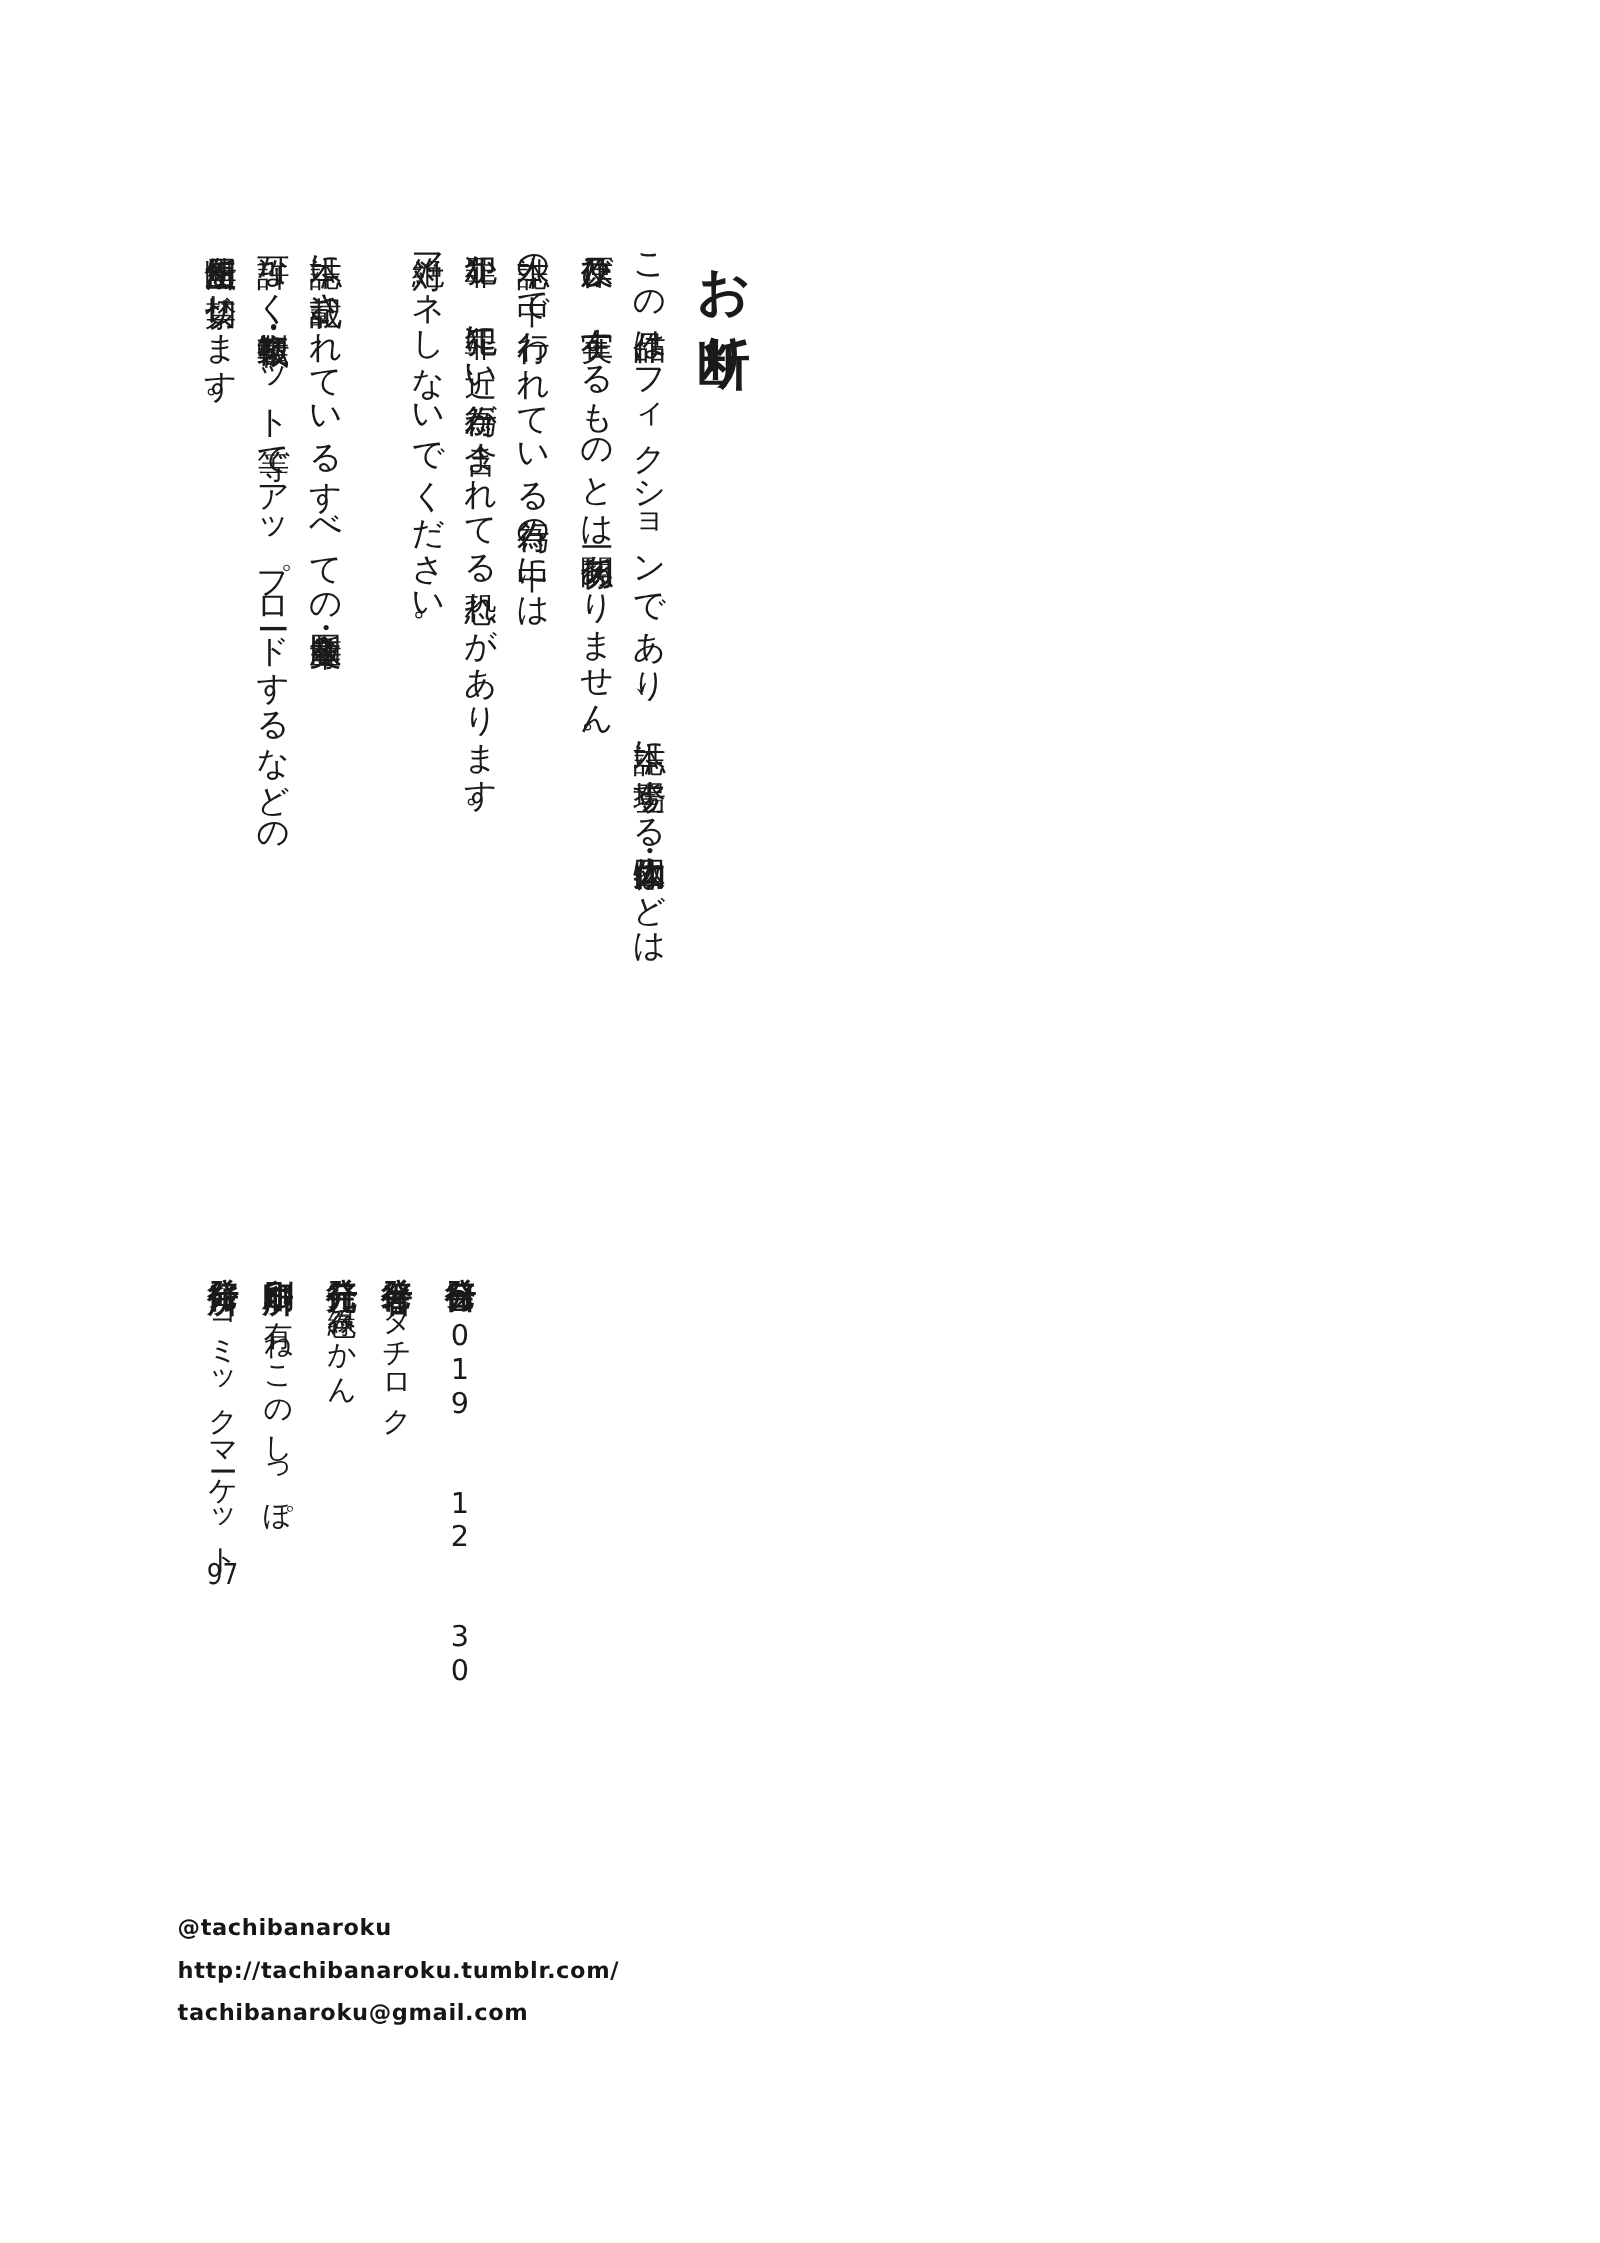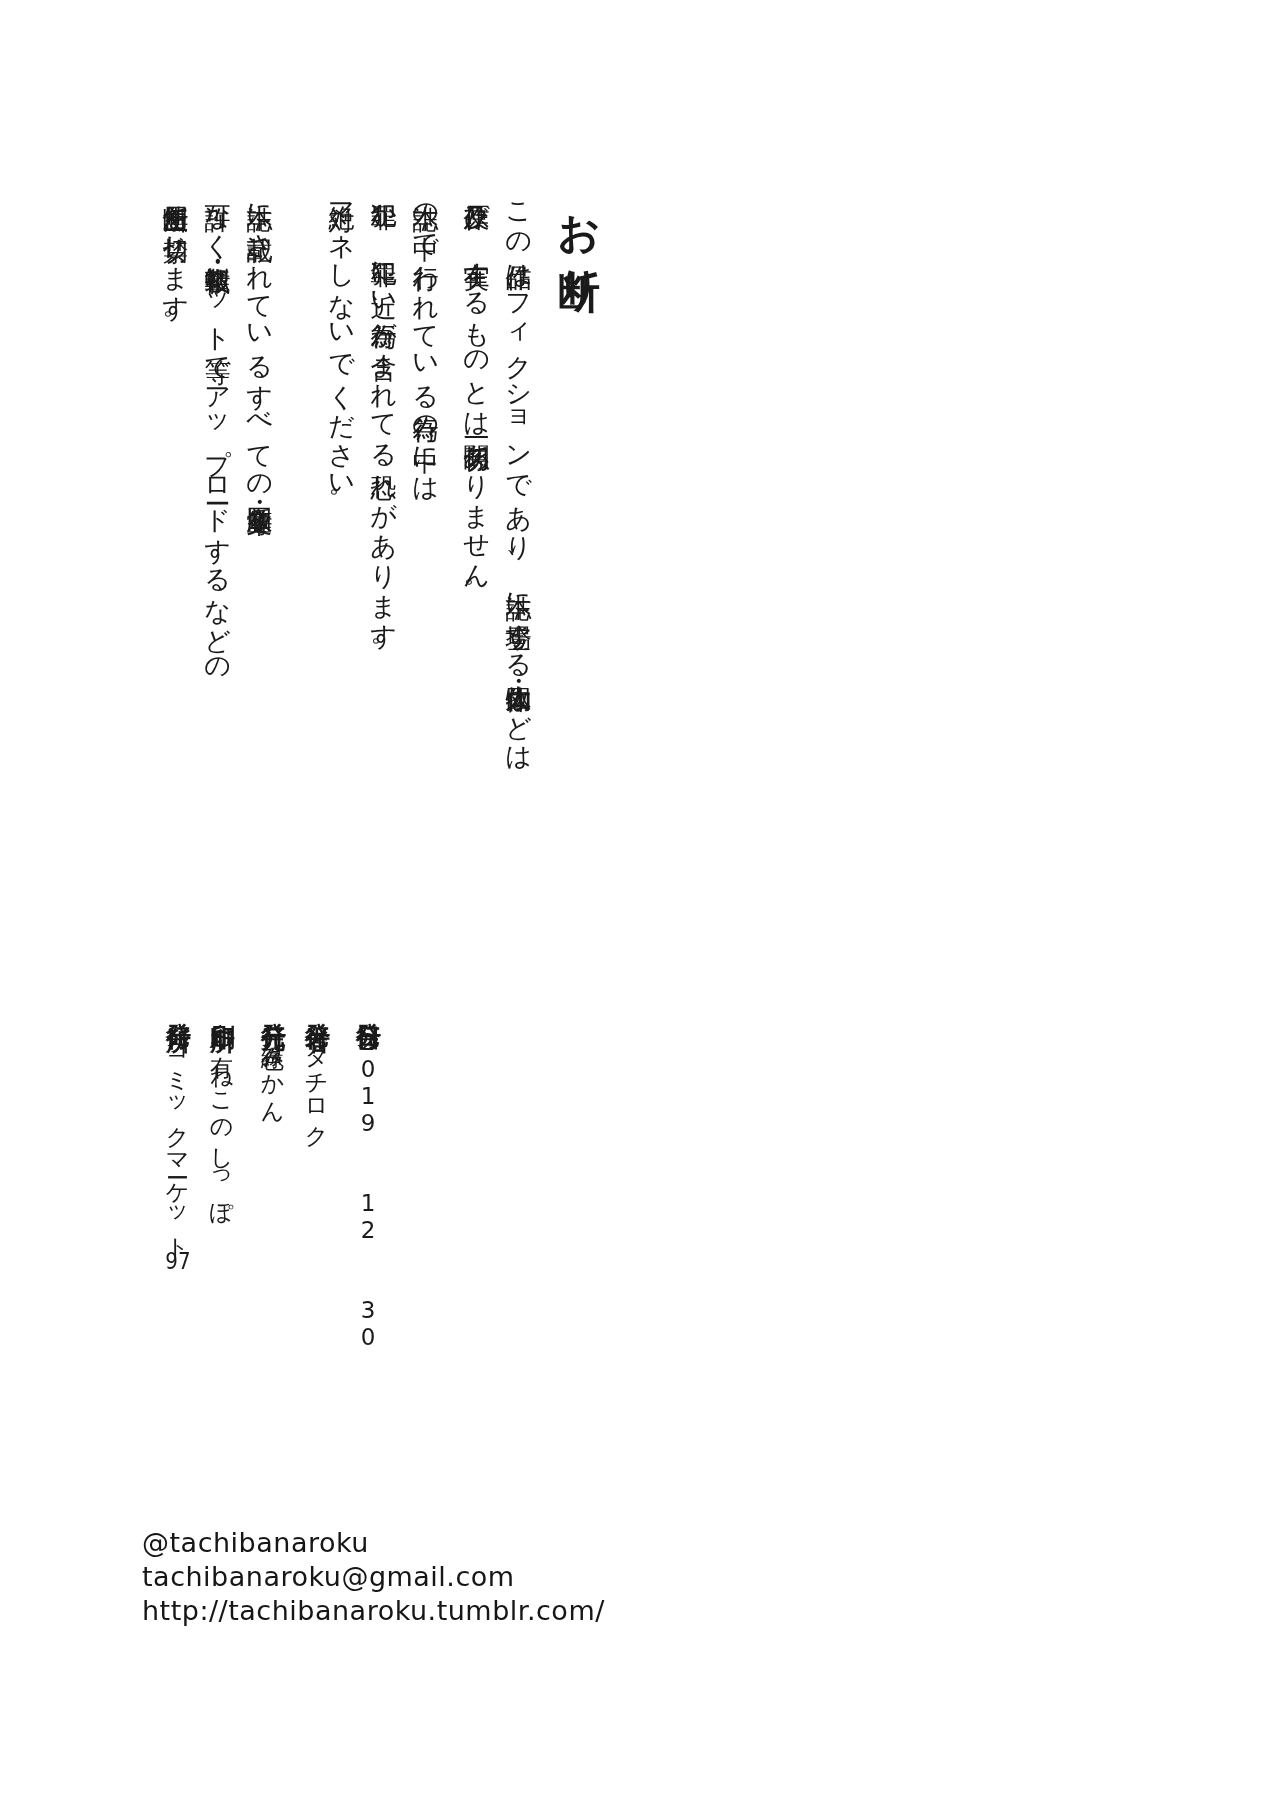--- a/index.html
+++ b/index.html
@@ -75,23 +75,23 @@
     text-orientation: upright;
     word-spacing: 26px;
   }
   .tcy { text-combine-upright: all; }
 
   
   .contact {
     position: absolute;
     left: 142px;
     top: 1526px;
-    font-size: 27px;
+    font-size: 18px;
     line-height: 34px;
-    font-weight: 400;
+    font-weight: 700;
     letter-spacing: 0.5px;
     color: #161616;
   }
 </style>
 </head>
 <body>
 
 <div class="page">
 
   <section class="disclaimer">
@@ -134,17 +134,17 @@
     </div>
 
     <div class="colophon-row">
       <span class="colophon-label">発行所</span><span class="colophon-value"><span>コミックマーケット</span><span class="tcy">97</span></span>
     </div>
 
   </section>
 
   <section class="contact">
     <div>@tachibanaroku</div>
+    <div>http://tachibanaroku.tumblr.com/</div>
     <div>tachibanaroku@gmail.com</div>
-    <div>http://tachibanaroku.tumblr.com/</div>
   </section>
 
 </div>
 
 </body></html>

